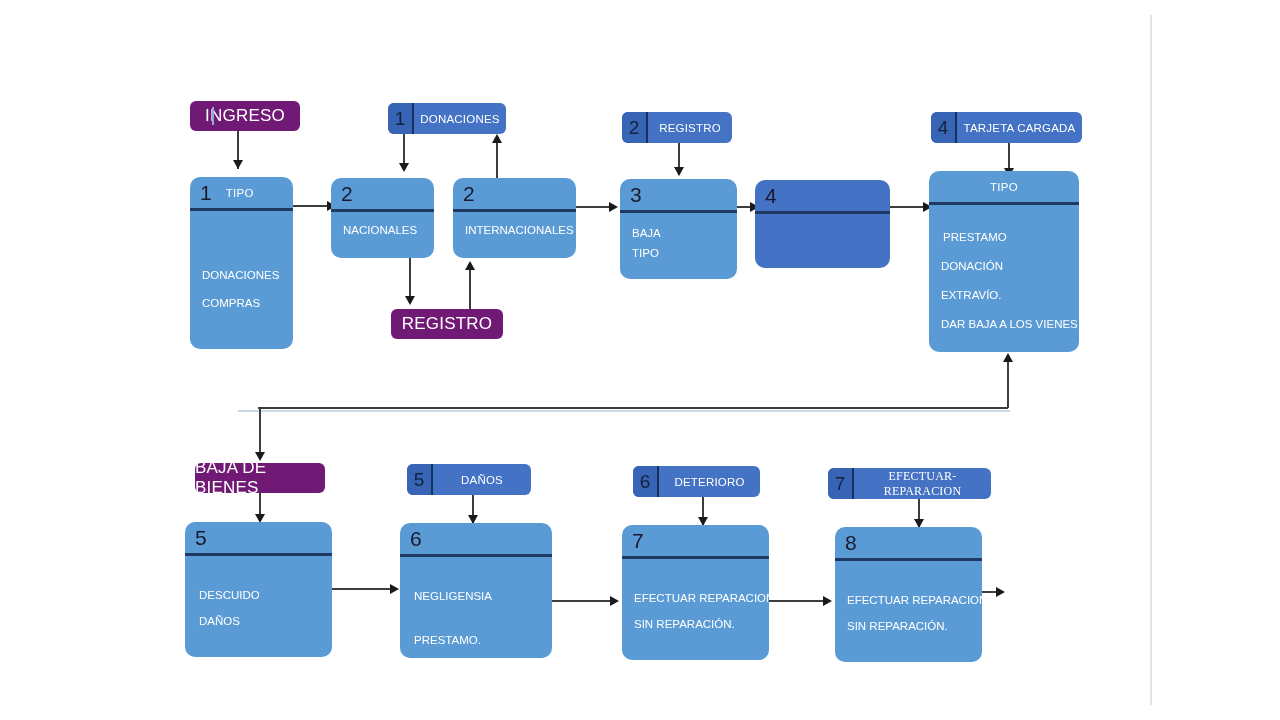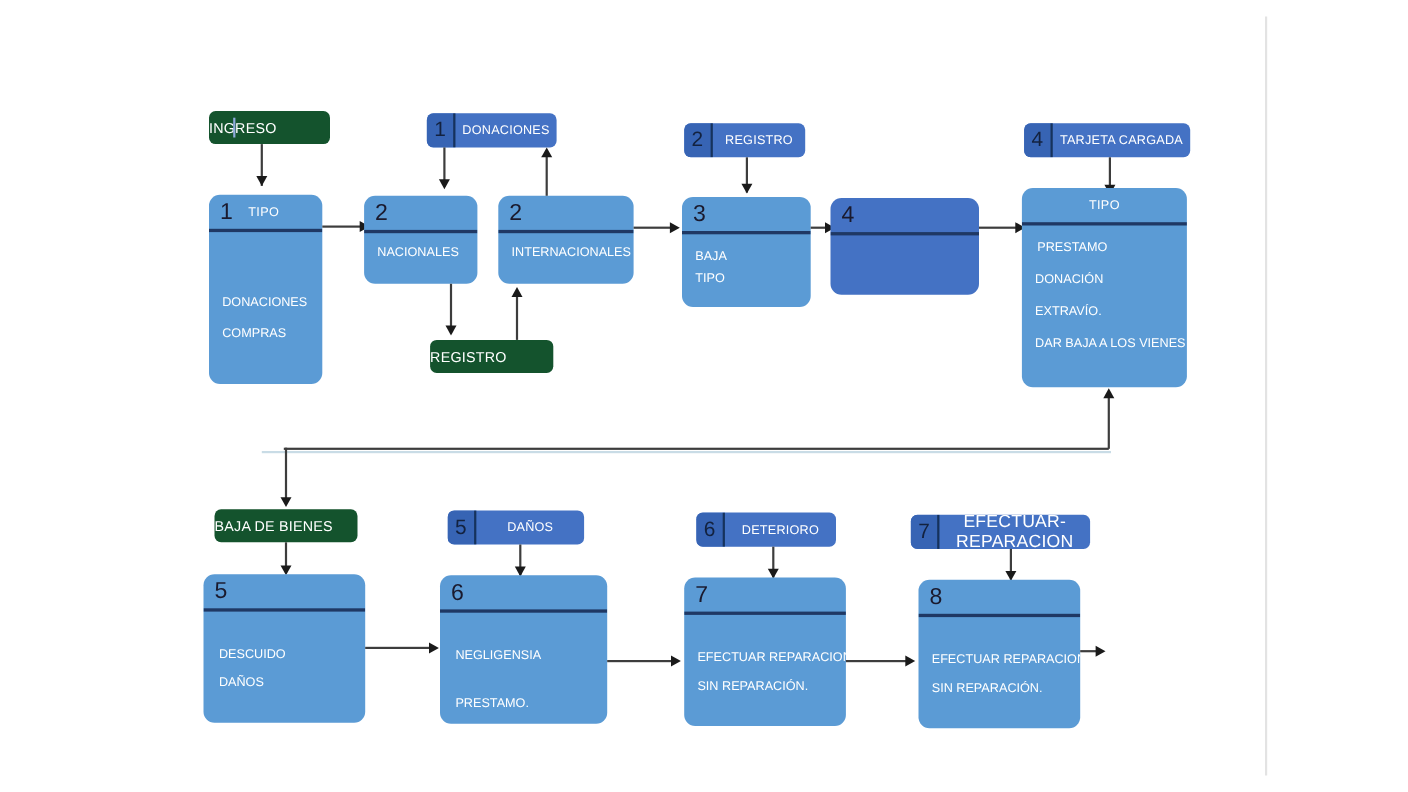--- a/index.html
+++ b/index.html
@@ -72,27 +72,27 @@
     align-items: center;
     justify-content: center;
     height: calc(100% - 34px);
     padding: 0 8px;
   }
   .node-body.center-line .line { margin-bottom: 0; }
 
   
   .pill {
     position: absolute;
-    background: #14532d;
+    background: #701a75;
     border-radius: 6px;
     color: #ffffff;
-    font-size: 13px;
-    display: flex;
-    align-items: center;
-    justify-content: flex-start;
+    font-size: 17px;
+    display: flex;
+    align-items: center;
+    justify-content: center;
     letter-spacing: .2px;
     box-sizing: border-box;
   }
   .pill.left-tick::before {
     content: "";
     position: absolute;
     left: 22px;
     top: 6px;
     bottom: 6px;
     width: 2px;
@@ -270,21 +270,21 @@
     <div class="badge-label">TARJETA CARGADA</div>
   </div>
   <div class="ln v" style="left:1008px; top:143px; height:34px;"></div>
   <div class="arw down" style="left:1004px; top:168px;"></div>
 
   <div class="node light" style="left:929px; top:171px; width:150px; height:181px;">
     <div class="node-head">
       <span class="node-headtitle centered">TIPO</span>
     </div>
     <div class="node-body" style="padding-top:14px; padding-left:14px;">
-      <div class="line" style="margin-bottom:17px;">PRESTAMO</div>
+      <div class="line" style="margin-bottom:17px;margin-top:12px;">PRESTAMO</div>
       <div class="line" style="margin-bottom:17px; margin-left:-2px;">DONACIÓN</div>
       <div class="line" style="margin-bottom:17px; margin-left:-2px;">EXTRAVÍO.</div>
       <div class="line" style="margin-left:-2px;">DAR BAJA A LOS VIENES</div>
     </div>
   </div>
 
   <div class="bus-shadow" style="left:238px; top:410px; width:772px;"></div>
   <div class="bus" style="left:258px; top:407px; width:750px;"></div>
 
   <div class="ln v" style="left:1007px; top:360px; height:48px;"></div>
@@ -347,21 +347,21 @@
       <div class="line" style="margin-bottom:14px;">EFECTUAR REPARACION</div>
       <div class="line">SIN REPARACIÓN.</div>
     </div>
   </div>
 
   <div class="ln h" style="left:769px; top:600px; width:58px;"></div>
   <div class="arw right" style="left:823px; top:596px;"></div>
 
   <div class="badge" style="left:828px; top:468px; width:163px; height:31px;">
     <div class="badge-num">7</div>
-    <div class="badge-label" style="font-size:16px;">EFECTUAR-REPARACION</div>
+    <div class="badge-label" style="font-size:12px;font-family:Liberation Serif, serif;">EFECTUAR-REPARACION</div>
   </div>
   <div class="ln v" style="left:918px; top:499px; height:28px;"></div>
   <div class="arw down" style="left:914px; top:519px;"></div>
 
   <div class="node light" style="left:835px; top:527px; width:147px; height:135px;">
     <div class="node-head">
       <span class="node-num">8</span>
     </div>
     <div class="node-body" style="padding-top:33px; padding-left:12px;">
       <div class="line" style="margin-bottom:14px;">EFECTUAR REPARACION</div>

